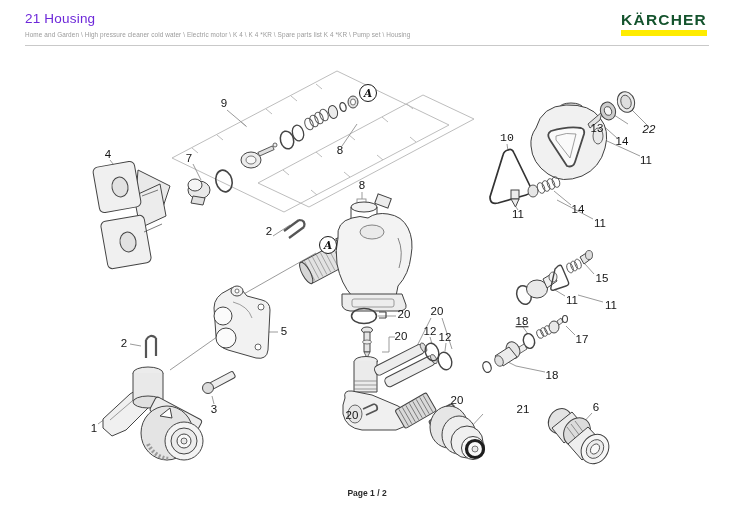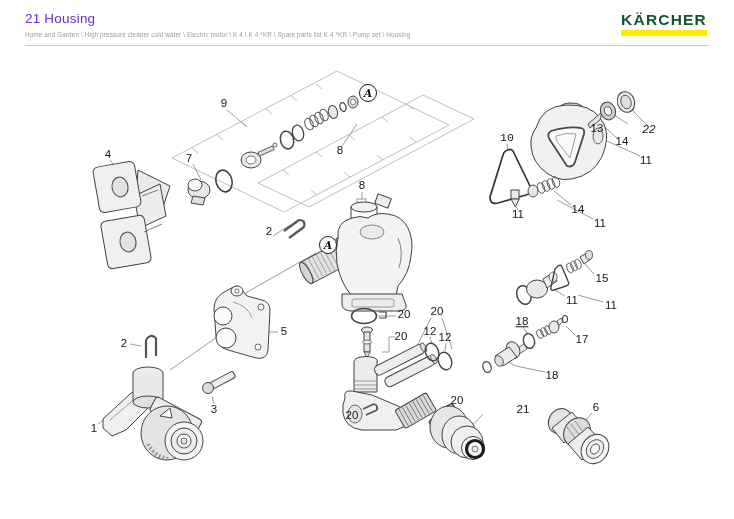--- a/index.html
+++ b/index.html
@@ -305,13 +305,14 @@
         <div class="callout" style="left: 401px; top: 291px;">20</div>
         <div class="callout" style="left: 352px; top: 370px;">20</div>
         <div class="callout" style="left: 457px; top: 355px;">20</div>
         <div class="callout" style="left: 489px; top: 364px; margin-left: 34px;">21</div>
         <div class="callout" style="left: 596px; top: 362px;">6</div>
         <div class="marker" style="left: 368px; top: 47px;">A</div>
         <div class="marker" style="left: 328px; top: 199px;">A</div>
       </div>
   </div>
 
+  <div class="footer">Page 1 / 2</div>
 </div>
 
 </body></html>

